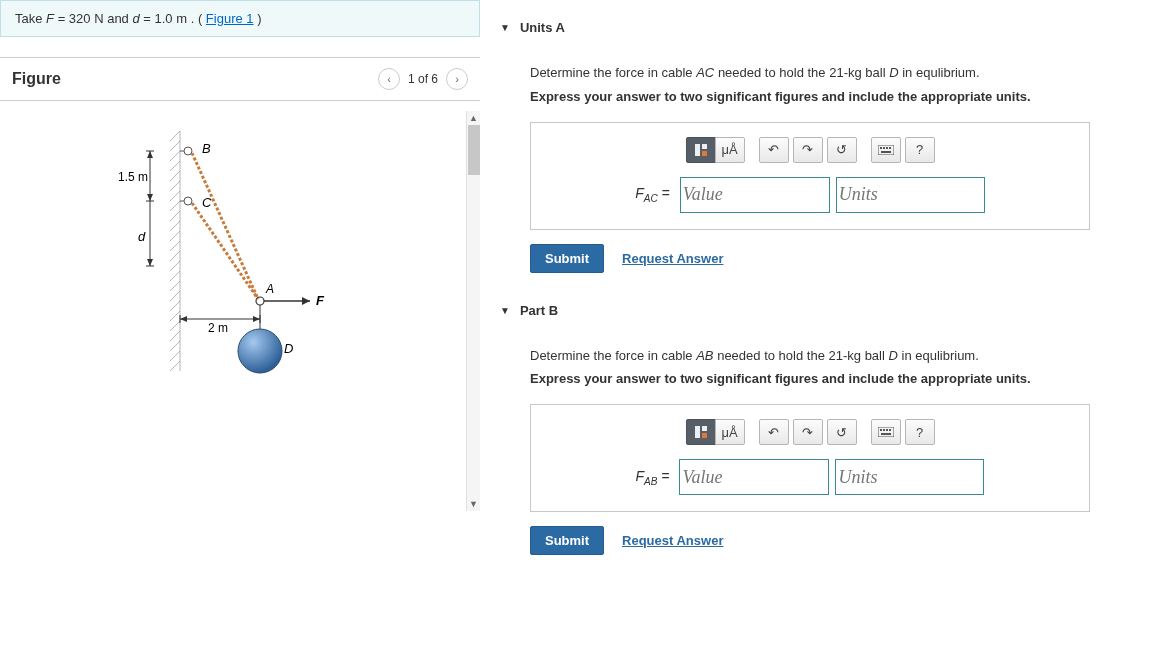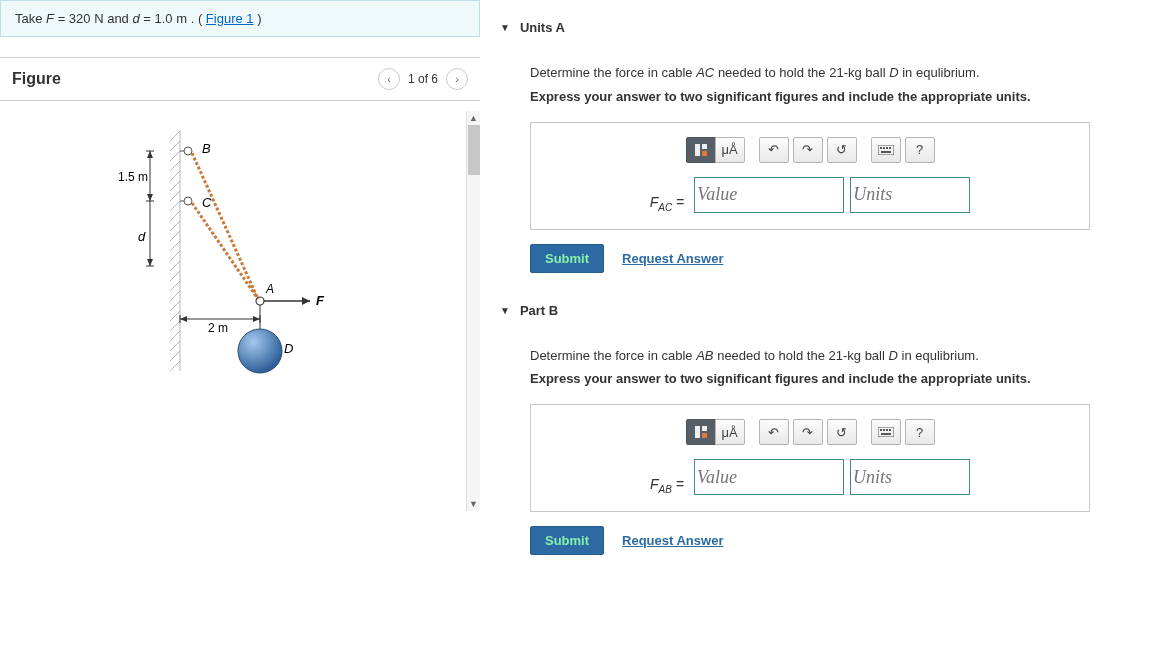--- a/index.html
+++ b/index.html
@@ -39,29 +39,29 @@
 
   .toolbar { display: flex; gap: 4px; align-items: center; margin-bottom: 14px; justify-content: center; }
   .tb-btn { width: 30px; height: 26px; border: 1px solid #b5b5b5; background: linear-gradient(#fcfcfc,#e8e8e8); border-radius: 2px; display: inline-flex; align-items: center; justify-content: center; font-size: 13px; cursor: pointer; color:#444; }
   .tb-grp { display:flex; }
   .tb-grp .tb-btn { border-radius: 0; margin-left:-1px; }
   .tb-grp .tb-btn:first-child { border-top-left-radius:2px; border-bottom-left-radius:2px; margin-left:0;}
   .tb-grp .tb-btn:last-child { border-top-right-radius:2px; border-bottom-right-radius:2px; }
   .tb-btn.dark { background: #565f67; color:#fff; border-color:#4a535a;}
   .tb-sp { width: 6px; }
 
-  .answer-row { display: flex; align-items: flex-end; gap: 6px; justify-content: center; }
+  .answer-row { display: flex; align-items: center; gap: 6px; justify-content: center; }
   .lhs { font-style: italic; font-size: 14px; padding-right: 4px; }
   .lhs sub { font-size: 10px; font-style: italic; }
   .val-input, .unit-input { height: 36px; border: 1px solid #3a8a8f; padding: 0 2px; font-size: 18px; font-style: italic; color: #888; font-family: Georgia, serif; }
   .val-input { width: 150px; }
-  .unit-input { width: 120px; }
+  .unit-input { width: 149px; }
 
   .actions { display: flex; align-items: center; gap: 18px; margin-top: 14px; }
-  .submit-btn { background: #2b6aa3; color: #86efac; border: 1px solid #255d8f; padding: 6px 14px; font-size: 13px; font-weight: bold; cursor: pointer; border-radius: 2px; }
+  .submit-btn { background: #2b6aa3; color: #ffffff; border: 1px solid #255d8f; padding: 6px 14px; font-size: 13px; font-weight: bold; cursor: pointer; border-radius: 2px; }
   .req-link { color: #2b6aa3; text-decoration: underline; font-weight: bold; font-size: 13px; }
 </style>
 </head>
 <body>
 
 <div class="container">
 
   <div class="left-panel">
     <div class="instruction">
       <span>Take </span>

